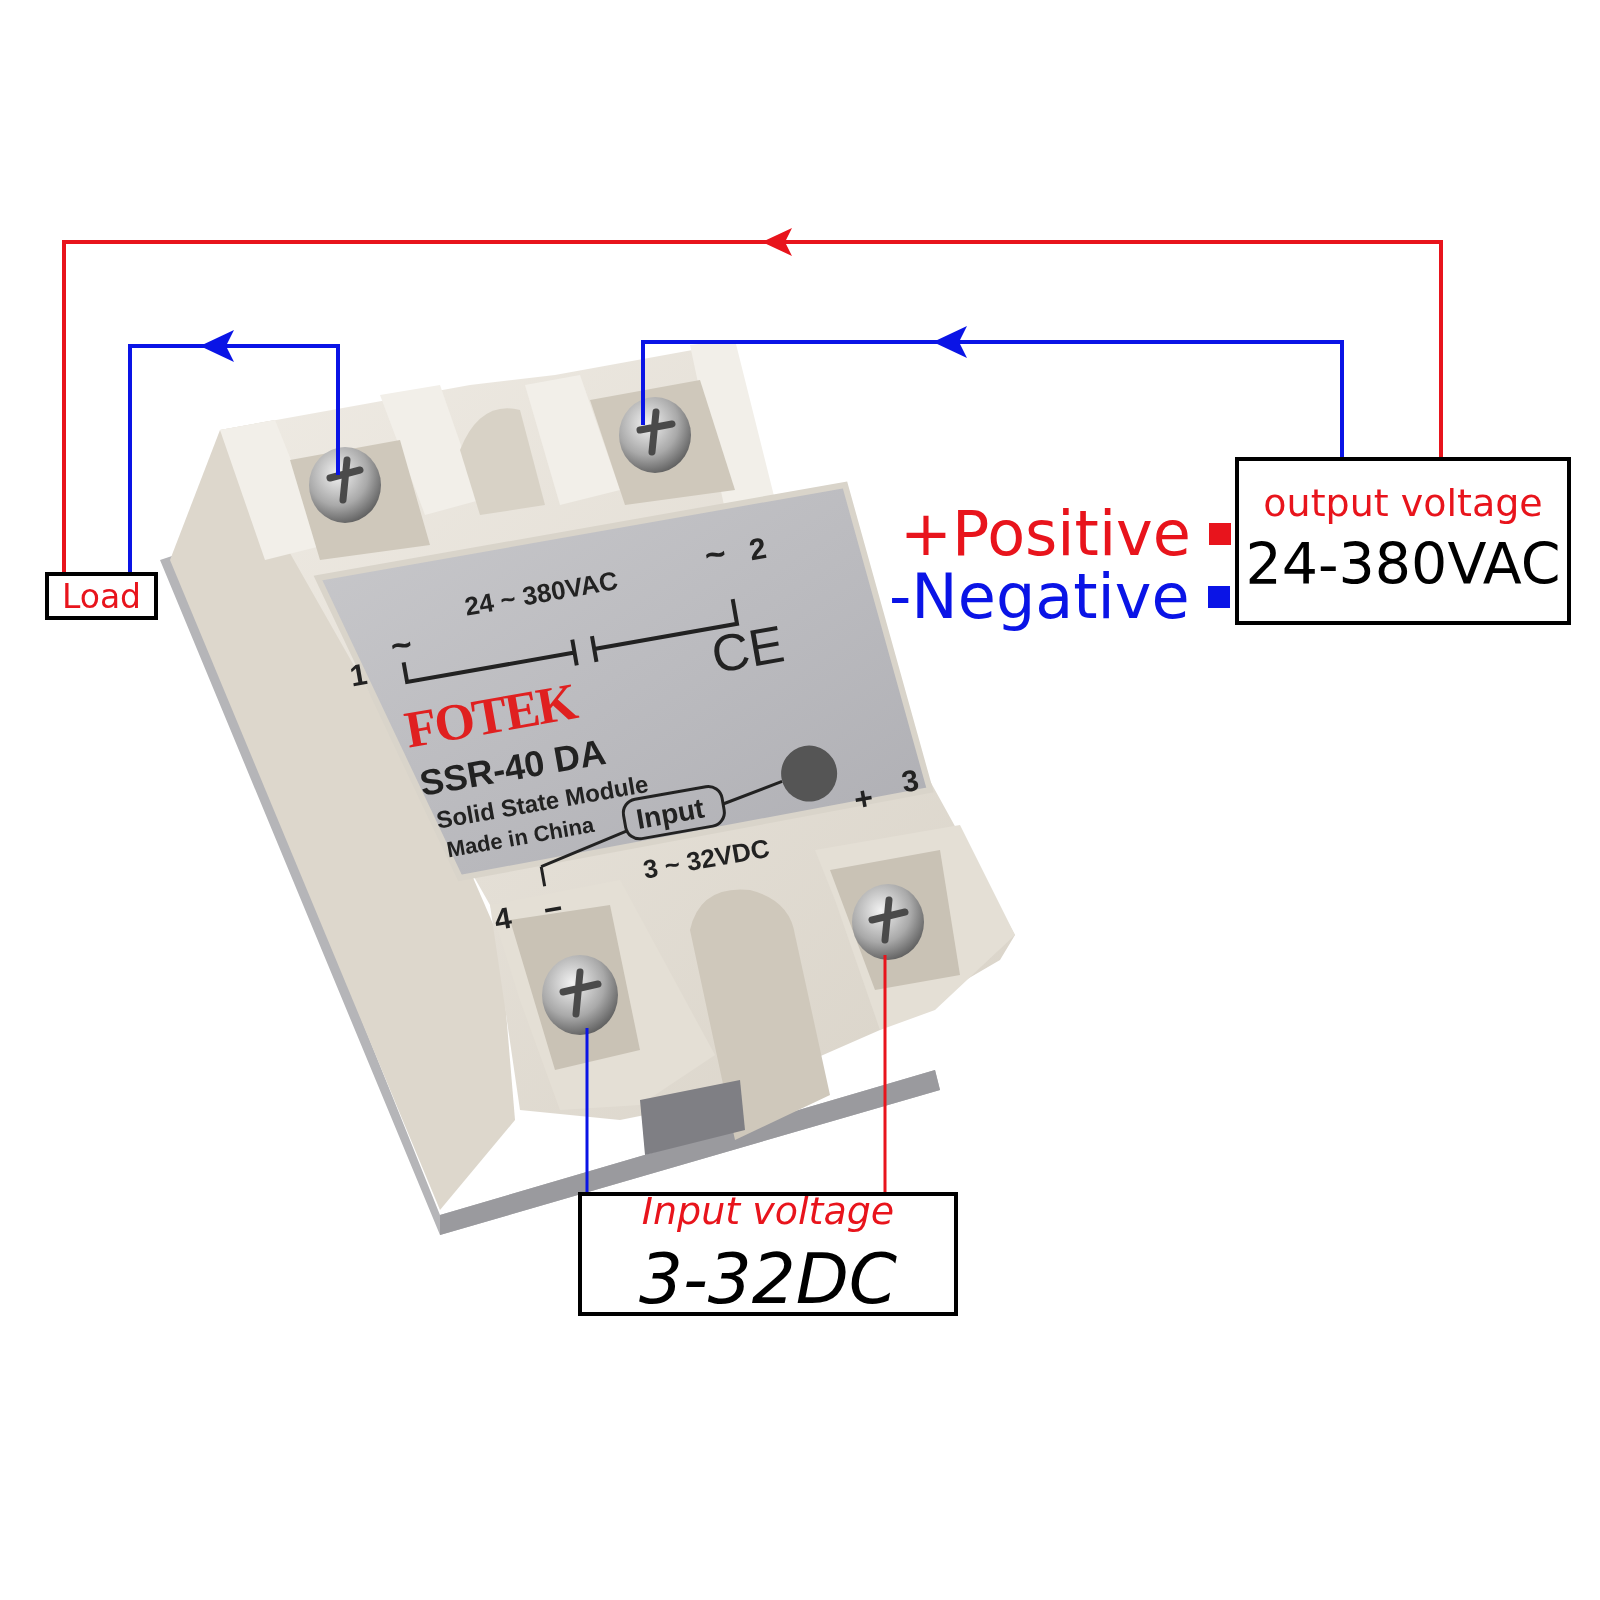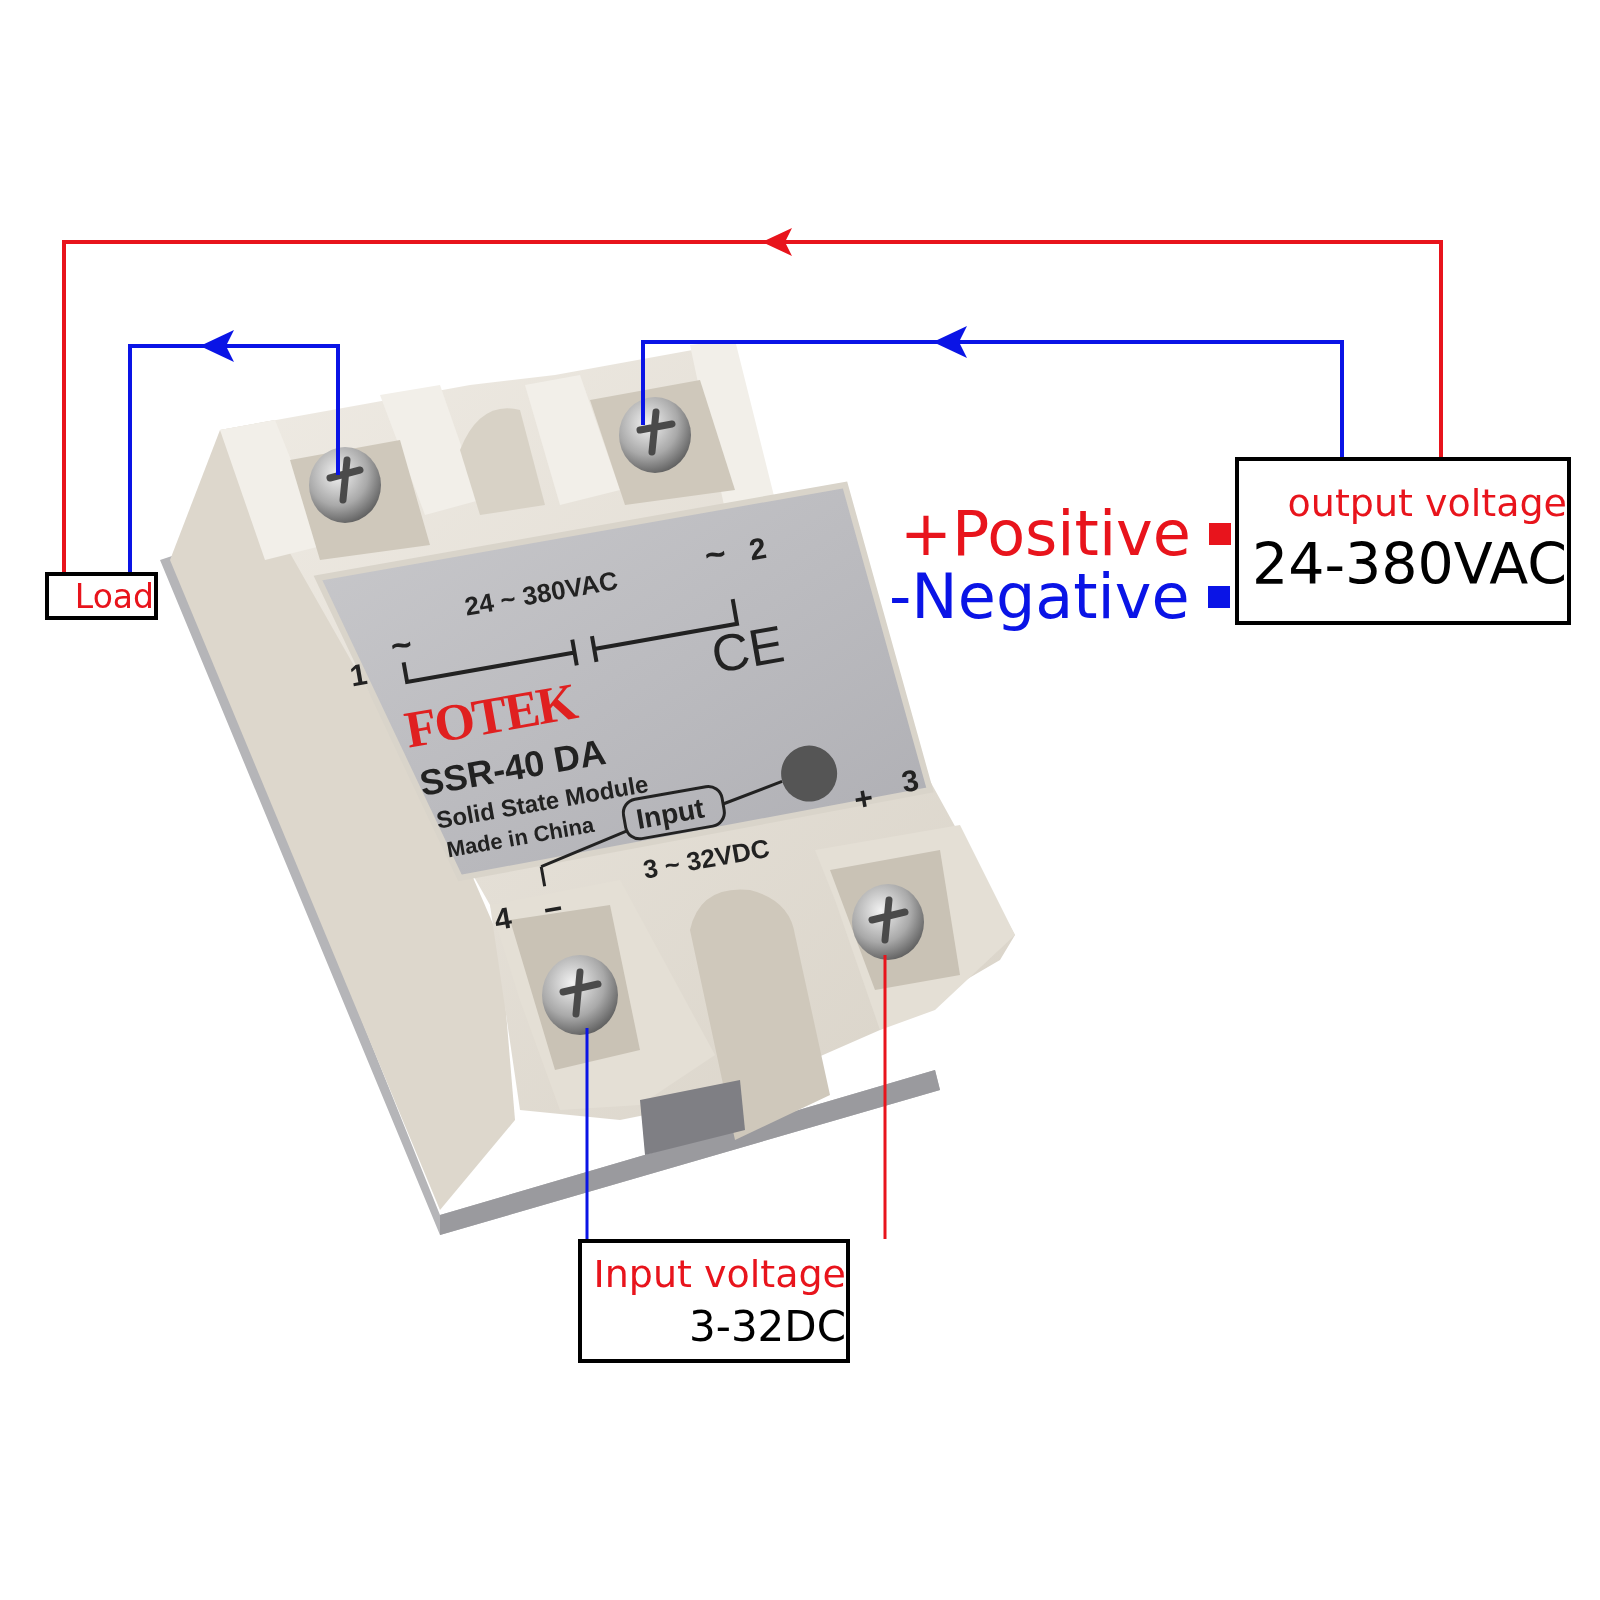--- a/index.html
+++ b/index.html
@@ -1,31 +1,31 @@
 <!DOCTYPE html>
 <html><head>
   <meta charset="utf-8">
   <style>
     html, body { margin: 0; padding: 0; background: #ffffff; }
     body { width: 1600px; height: 1600px; position: relative; overflow: hidden;
            font-family: "DejaVu Sans", sans-serif; }
     #stage { position: absolute; left: 0; top: 0; width: 1600px; height: 1600px; }
     .label-box { position: absolute; background: #fff; border: 4px solid #000; box-sizing: border-box;
-                 display: flex; flex-direction: column; align-items: flex-end; justify-content: center; }
+                 display: flex; flex-direction: column; align-items: center; justify-content: center; }
     .red { color: #e8141c; }
     .blue { color: #0a14e6; }
     .black { color: #000; }
     #load-box { left: 45px; top: 572px; width: 113px; height: 48px; }
     #load-box span { font-size: 33px; line-height: 1; }
     #output-box { left: 1235px; top: 457px; width: 336px; height: 168px; }
     #output-box .sub { font-size: 38px; margin-top: -4px; }
     #output-box .main { font-size: 57px; margin-top: 6px; }
-    #input-box { left: 578px; top: 1239px; width: 272px; height: 124px; }
+    #input-box { left: 578px; top: 1192px; width: 380px; height: 124px; font-style: italic; }
     #input-box .sub { font-size: 38px; }
-    #input-box .main { font-size: 42px; margin-top: 6px; }
+    #input-box .main { font-size: 69px; margin-top: 6px; }
     .legend { position: absolute; font-size: 62px; line-height: 1; display: flex; align-items: center; }
     .legend .sq { display: inline-block; width: 22px; height: 22px; margin-left: 18px; }
     #legend-pos { left: 900px; top: 503px; }
     #legend-neg { left: 889px; top: 566px; }
     svg text { font-family: "Liberation Sans", sans-serif; font-weight: bold; }
   </style>
 </head>
 <body>
 
 <div id="stage">

